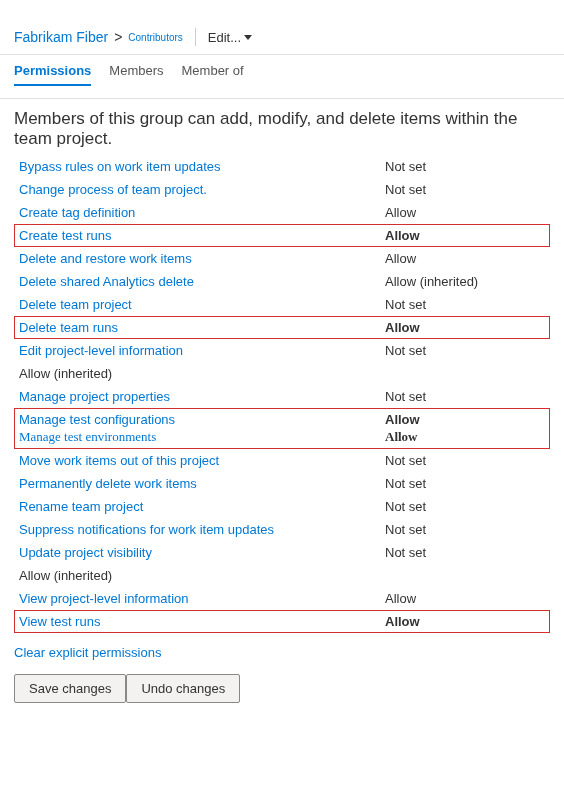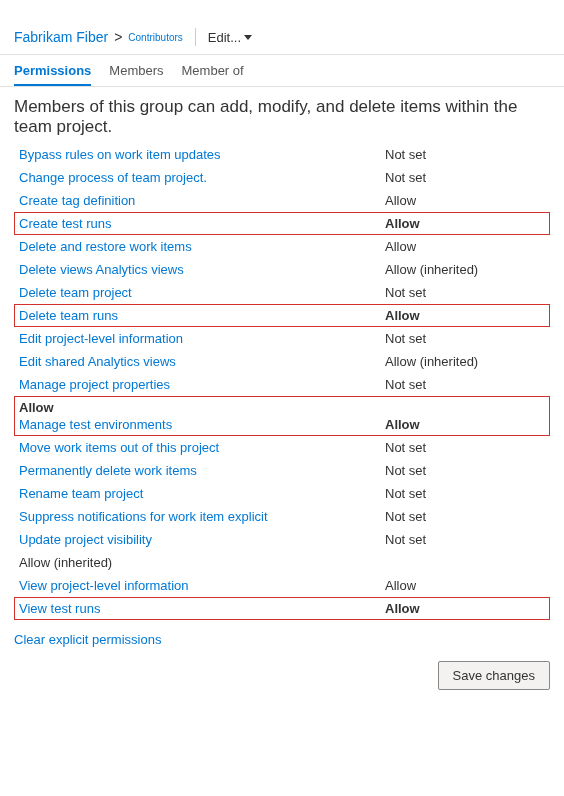--- a/index.html
+++ b/index.html
@@ -57,21 +57,21 @@
     .chevron-down {
       width: 0;
       height: 0;
       border-left: 4px solid transparent;
       border-right: 4px solid transparent;
       border-top: 5px solid #333;
       display: inline-block;
     }
 
     .tabs {
-      padding: 8px 14px 0 14px;
+      padding: 8px 14px 12px 14px;
       display: flex;
       gap: 18px;
       border-bottom: 1px solid #e0e0e0;
     }
 
     .tab {
       font-size: 13px;
       padding-bottom: 6px;
       cursor: pointer;
       color: #555;
@@ -125,21 +125,20 @@
       padding: 12px 14px 4px 14px;
       color: #0078d4;
       font-size: 13px;
       cursor: pointer;
     }
 
     .actions {
       padding: 10px 14px;
       display: flex;
       gap: 0;
-      justify-content: flex-end;
     }
 
     .btn {
       padding: 6px 14px;
       font-size: 13px;
       border: 1px solid #8a8886;
       background: #f3f2f1;
       color: #333;
       cursor: pointer;
       border-radius: 2px;
@@ -184,64 +183,64 @@
     </div>
     <div class="perm-row highlighted">
       <span class="perm-name">Create test runs</span>
       <span class="perm-value bold">Allow</span>
     </div>
     <div class="perm-row">
       <span class="perm-name">Delete and restore work items</span>
       <span class="perm-value">Allow</span>
     </div>
     <div class="perm-row">
-      <span class="perm-name">Delete views Analytics views</span>
+      <span class="perm-name">Delete shared Analytics delete</span>
       <span class="perm-value">Allow (inherited)</span>
     </div>
     <div class="perm-row">
       <span class="perm-name">Delete team project</span>
       <span class="perm-value">Not set</span>
     </div>
     <div class="perm-row highlighted">
       <span class="perm-name">Delete team runs</span>
       <span class="perm-value bold">Allow</span>
     </div>
     <div class="perm-row">
       <span class="perm-name">Edit project-level information</span>
       <span class="perm-value">Not set</span>
     </div>
     <div class="perm-row">
-      <span class="perm-name">Edit shared Analytics views</span>
       <span class="perm-value">Allow (inherited)</span>
     </div>
     <div class="perm-row">
       <span class="perm-name">Manage project properties</span>
       <span class="perm-value">Not set</span>
     </div>
     <div class="perm-row highlighted" style="border-bottom: none; padding-bottom: 1px;">
-      <span class="perm-value bold">Allow</span>
-    </div>
-    <div class="perm-row highlighted" style="border-top: none; padding-top: 1px;">
+      <span class="perm-name">Manage test configurations</span>
+      <span class="perm-value bold">Allow</span>
+    </div>
+    <div class="perm-row highlighted" style="border-top: none; padding-top: 1px; font-family: Liberation Serif, serif;">
       <span class="perm-name">Manage test environments</span>
       <span class="perm-value bold">Allow</span>
     </div>
     <div class="perm-row">
       <span class="perm-name">Move work items out of this project</span>
       <span class="perm-value">Not set</span>
     </div>
     <div class="perm-row">
       <span class="perm-name">Permanently delete work items</span>
       <span class="perm-value">Not set</span>
     </div>
     <div class="perm-row">
       <span class="perm-name">Rename team project</span>
       <span class="perm-value">Not set</span>
     </div>
     <div class="perm-row">
-      <span class="perm-name">Suppress notifications for work item explicit</span>
+      <span class="perm-name">Suppress notifications for work item updates</span>
       <span class="perm-value">Not set</span>
     </div>
     <div class="perm-row">
       <span class="perm-name">Update project visibility</span>
       <span class="perm-value">Not set</span>
     </div>
     <div class="perm-row">
       <span class="perm-value">Allow (inherited)</span>
     </div>
     <div class="perm-row">
@@ -251,13 +250,14 @@
     <div class="perm-row highlighted">
       <span class="perm-name">View test runs</span>
       <span class="perm-value bold">Allow</span>
     </div>
   </div>
 
 <div class="clear-link">Clear explicit permissions</div>
 
 <div class="actions">
   <button class="btn">Save changes</button>
+  <button class="btn">Undo changes</button>
 </div>
 
 </body></html>

